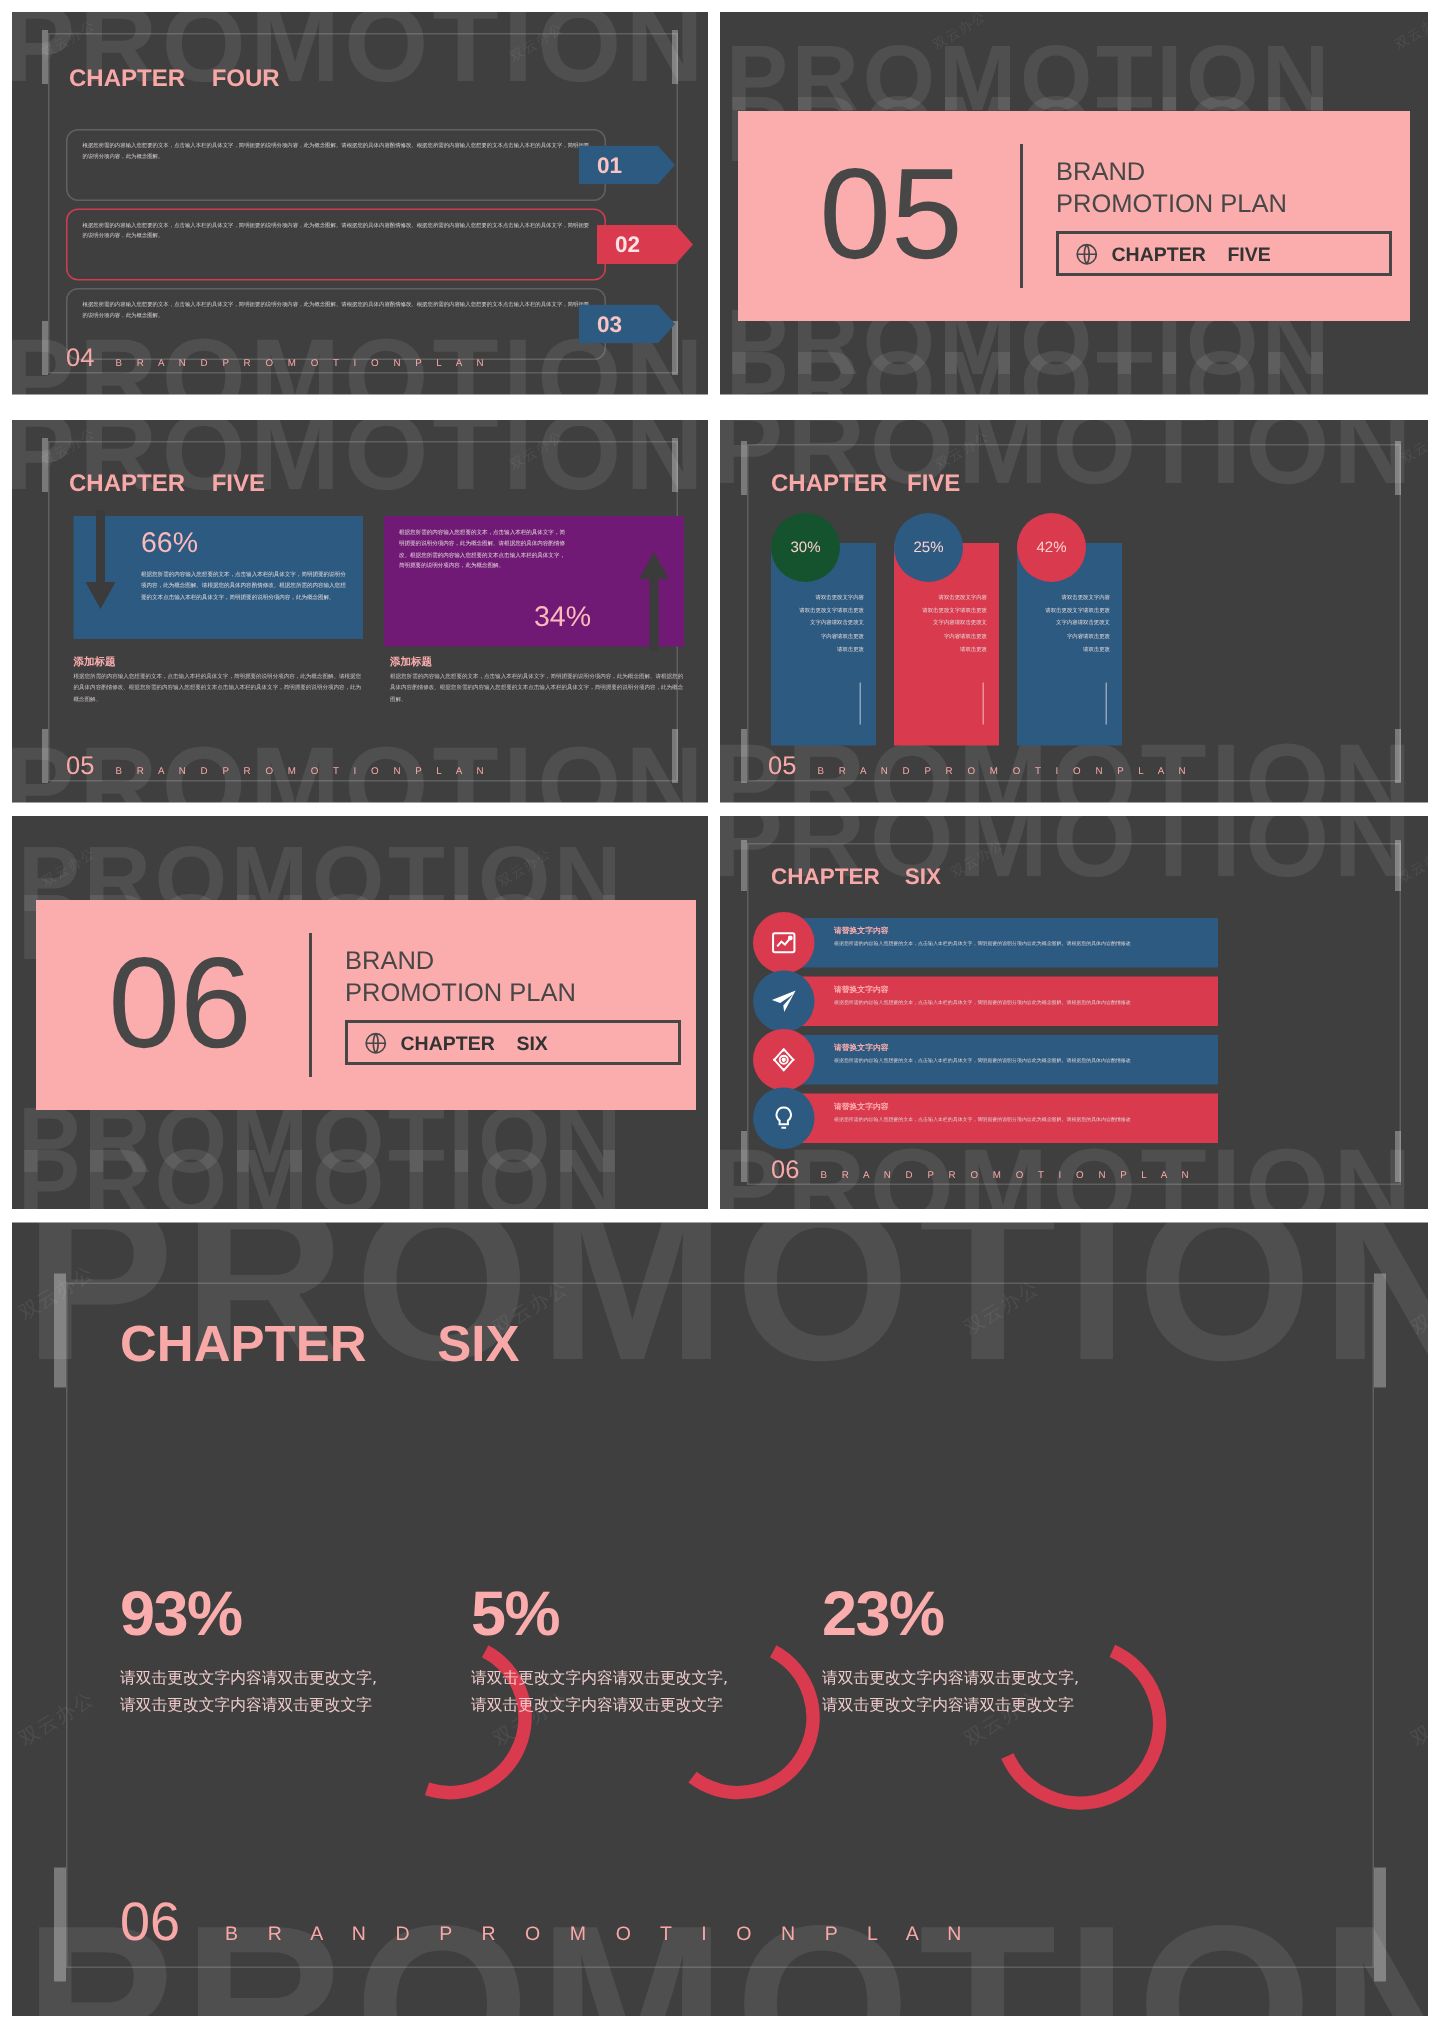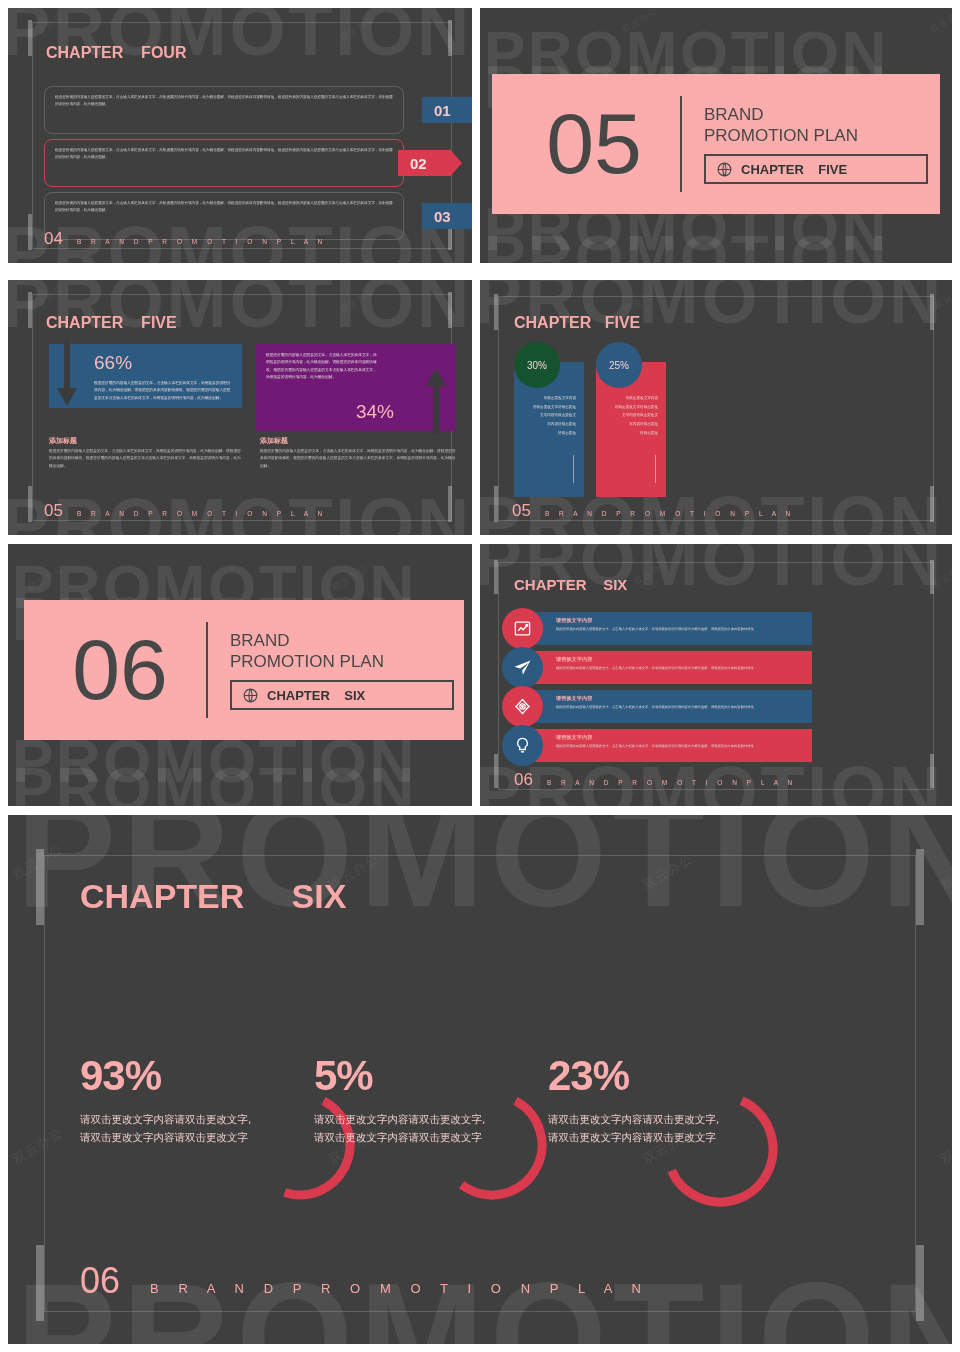--- a/index.html
+++ b/index.html
@@ -73,21 +73,21 @@
     position:absolute; left:10px; top:7px; right:8px;
     font-size:3.6px; line-height:1.9; color:#d9d2d2;
     font-family:"DejaVu Sans",sans-serif;
   }
   .s1tag{
     position:absolute; height:26px; width:64px;
     display:flex; align-items:center; padding-left:12px;
     color:#f9c4c4; font-weight:700; font-size:15px;
     clip-path:polygon(0 0, 82% 0, 100% 50%, 82% 100%, 0 100%);
   }
-  .s1tag.blue{ background:#2d5madd; background:#2d5a80;margin-left:36px; }
+  .s1tag.blue{ background:#2d5madd; background:#2d5a80; }
   .s1tag.red{ background:#d93a4e; color:#fde3e3;margin-left:12px; }
 
   
   .banner{
     position:absolute;
     background:#fbadad;
     display:flex; align-items:center;
   }
   .banner .bignum{
     color:#474747; font-weight:400; line-height:.9;
@@ -241,21 +241,21 @@
     <div class="frame">
       <i style="left:20px;top:12px;width:4px;height:36px;"></i>
       <i style="left:20px;top:206px;width:4px;height:36px;"></i>
       <i style="left:440px;top:12px;width:4px;height:36px;"></i>
       <i style="left:440px;top:206px;width:4px;height:36px;"></i>
     </div>
     <div class="thinbox" style="left:24px;top:14px;right:20px;bottom:14px;"></div>
 
     <div class="chapter-title" style="left:38px;top:34px;font-size:16px;">CHAPTER    FIVE</div>
 
-    <div class="panel blue" style="left:41px;top:64px;width:193px;height:64px;">
+    <div class="panel blue" style="left:41px;top:64px;width:193px;height:82px;">
       <svg width="28" height="70" viewBox="0 0 28 70" style="position:absolute;left:4px;top:-4px;">
         <path d="M11 0 h6 v48 h7 L14 66 4 48 h7 z" fill="#3b3b3b"></path>
       </svg>
       <div class="pct" style="left:45px;top:8px;">66%</div>
       <div class="ptxt" style="left:45px;top:36px;right:8px;">根据您所需的内容输入您想要的文本，点击输入本栏的具体文字，简明扼要的说明分项内容，此为概念图解。请根据您的具体内容酌情修改。根据您所需的内容输入您想要的文本点击输入本栏的具体文字，简明扼要的说明分项内容，此为概念图解。</div>
     </div>
     <div class="subhead" style="left:41px;top:156px;">添加标题</div>
     <div class="subtxt" style="left:41px;top:168px;width:193px;">根据您所需的内容输入您想要的文本，点击输入本栏的具体文字，简明扼要的说明分项内容，此为概念图解。请根据您的具体内容酌情修改。根据您所需的内容输入您想要的文本点击输入本栏的具体文字，简明扼要的说明分项内容，此为概念图解。</div>
 
     <div class="panel red" style="left:248px;top:64px;width:200px;height:87px;">
@@ -306,20 +306,30 @@
       <div class="bar" style="background:#d93a4e;"></div>
       <div class="circ" style="background:#2d5a80;left:0;top:0;width:46px;height:46px;">25%</div>
       <div class="clist" style="white-space:pre-line;">请双击更改文字内容
 请双击更改文字请双击更改
 文字内容请双击更改文
 字内容请双击更改
 请双击更改</div>
       <div class="vline"></div>
     </div>
 
+    <div class="colbar" style="left:198px;top:62px;width:70px;height:155px;">
+      <div class="bar" style="background:#2d5a80;"></div>
+      <div class="circ" style="background:#d93a4e;left:0;top:0;width:46px;height:46px;">42%</div>
+      <div class="clist" style="white-space:pre-line;">请双击更改文字内容
+请双击更改文字请双击更改
+文字内容请双击更改文
+字内容请双击更改
+请双击更改</div>
+      <div class="vline"></div>
+    </div>
 
 
     <div class="footer" style="left:32px;bottom:14px;">
       <span class="fnum" style="font-size:17px;">05</span>
       <span class="ftxt" style="font-size:6.5px;margin-left:14px;">B R A N D        P R O M O T I O N        P L A N</span>
     </div>
   </div>
 
   <div class="slide" id="s5" style="left:8px;top:544px;width:464px;height:262px;">
     <div class="bgwrap">

